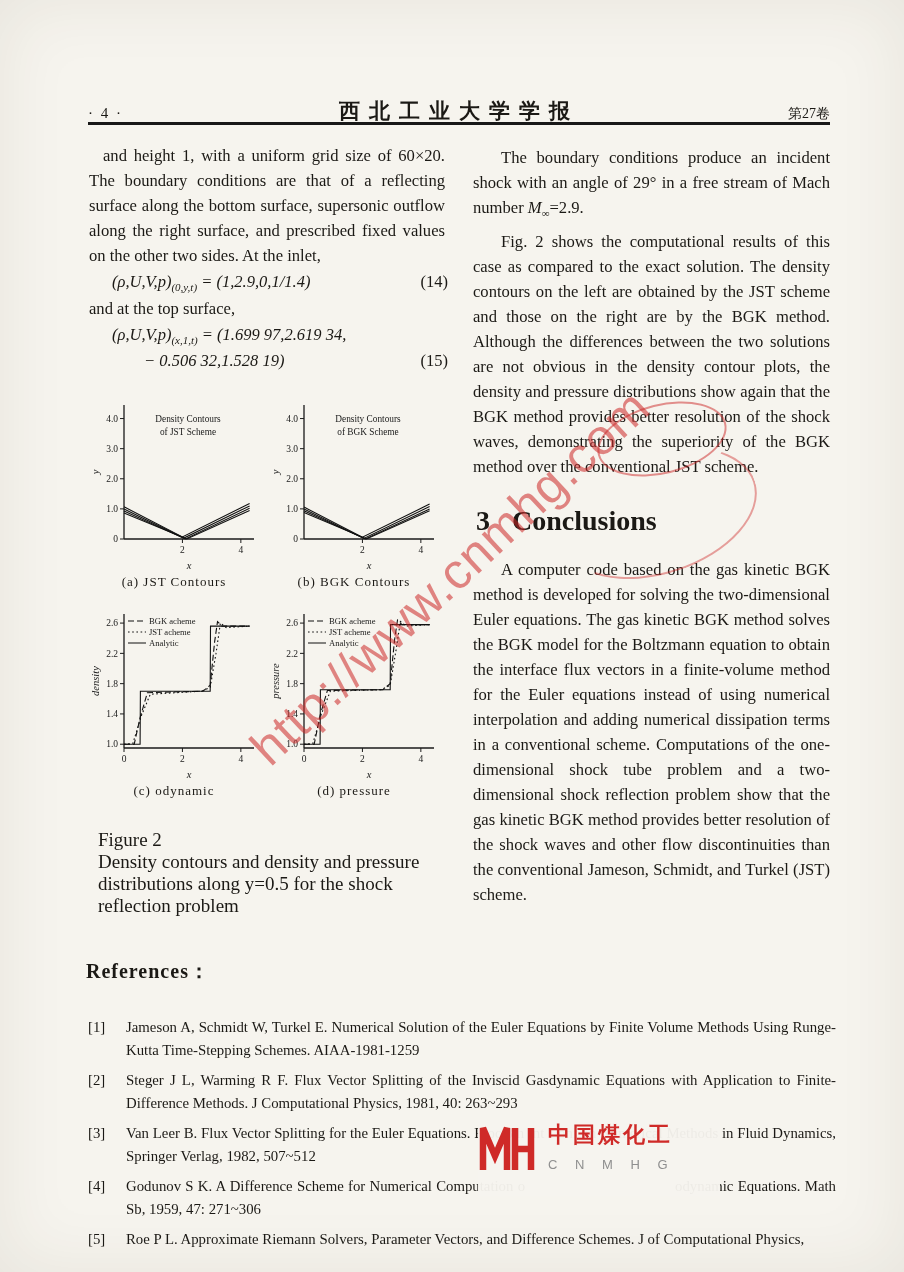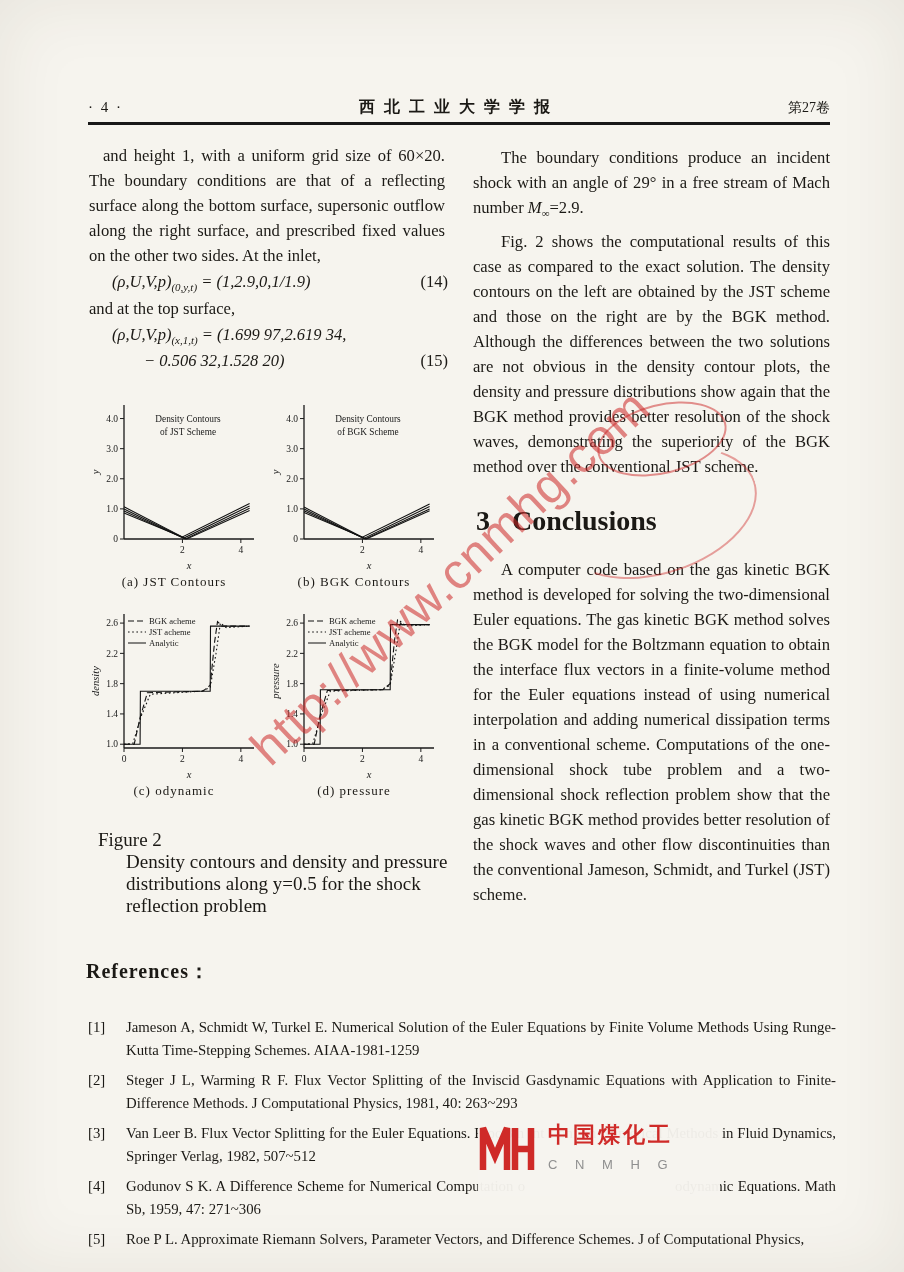--- a/index.html
+++ b/index.html
@@ -2,21 +2,21 @@
 <html><head>
 <meta charset="utf-8">
 <style>
   html,body{margin:0;padding:0;}
   body{width:904px;height:1272px;background:#dcdad5;position:relative;font-family:"Liberation Serif",serif;color:#1b1915;}
   .page{position:absolute;left:0;top:0;width:904px;height:1272px;background:#f6f4ee;overflow:hidden;box-shadow:inset 0 0 70px rgba(60,50,30,0.08);}
 
   
   .header{position:absolute;left:88px;right:74px;top:97px;display:flex;align-items:baseline;font-size:15px;}
   .page-num{width:130px;letter-spacing:2px;}
-  .journal{flex:1;text-align:center;font-weight:bold;font-size:16px;letter-spacing:9px;}
+  .journal{flex:1;text-align:center;font-weight:bold;font-size:21px;letter-spacing:9px;}
   .volume{width:130px;text-align:right;font-size:14px;}
   .rule{position:absolute;left:88px;right:74px;top:122px;height:3px;background:#181818;}
 
   
   .col-left{position:absolute;left:86px;top:140px;width:362px;}
   .col-right{position:absolute;left:470px;top:142px;width:363px;}
   .body-text{margin:3px;font-size:16.6px;line-height:25px;text-align:justify;}
   .ind-sm{text-indent:14px;}
   .ind{text-indent:28px;}
 
@@ -28,21 +28,21 @@
   .eq15-l2{margin-left:58px;}
 
   
   .fig-grid{margin-top:26px;display:grid;grid-template-columns:176px 176px;column-gap:4px;row-gap:16px;justify-content:start;}
   .subplot{display:flex;flex-direction:column;align-items:center;}
   .chart{width:172px;height:174px;}
   .subcap{font-size:13px;margin-top:3px;letter-spacing:1px;}
 
   .fig-caption{margin-top:30px;padding-left:12px;font-size:19px;line-height:22px;display:flex;flex-direction:column;}
   .fig-label{width:72px;flex:none;}
-  .fig-lines div{white-space:nowrap;margin-left:28px;}
+  .fig-lines div{white-space:nowrap;}
 
   
   .section-head{font-size:28px;font-weight:bold;margin:26px 0 20px 6px;}
   .section-head .num{margin-right:22px;}
   .msub{font-size:11px;}
   .mit{font-style:italic;}
 
   
   .refs-head{position:absolute;left:86px;top:958px;font-size:20px;font-weight:bold;letter-spacing:1px;}
   .refs{position:absolute;left:86px;top:1016px;width:750px;font-size:14.8px;line-height:22.5px;}
@@ -70,31 +70,31 @@
     <span class="page-num">· 4 ·</span>
     <span class="journal">西北工业大学学报</span>
     <span class="volume">第27卷</span>
   </div>
   <div class="rule"></div>
 
   <div class="col-left">
     <p class="body-text ind-sm">and height 1, with a uniform grid size of 60×20. The boundary conditions are that of a reflecting surface along the bottom surface, supersonic outflow along the right surface, and prescribed fixed values on the other two sides. At the inlet,</p>
 
     <div class="equation">
-      <span class="eq-body"><span>(ρ,U,V,p)</span><sub>(0,y,t)</sub><span> = (1,2.9,0,1/1.9)</span></span>
+      <span class="eq-body"><span>(ρ,U,V,p)</span><sub>(0,y,t)</sub><span> = (1,2.9,0,1/1.4)</span></span>
       <span class="eq-num">(14)</span>
     </div>
 
     <p class="body-text">and at the top surface,</p>
 
     <div class="equation">
       <span class="eq-body"><span>(ρ,U,V,p)</span><sub>(x,1,t)</sub><span> = (1.699 97,2.619 34,</span></span>
     </div>
     <div class="equation">
-      <span class="eq-body eq15-l2">− 0.506 32,1.528 20)</span>
+      <span class="eq-body eq15-l2">− 0.506 32,1.528 19)</span>
       <span class="eq-num">(15)</span>
     </div>
 
     <div class="fig-grid">
       <div class="subplot">
         <div class="chart"><svg width="172" height="174">
               <line x1="36" y1="8" x2="36" y2="142" stroke="#1a1a1a" stroke-width="1.3"></line>
               <line x1="36" y1="142" x2="166" y2="142" stroke="#1a1a1a" stroke-width="1.3"></line>
               <line x1="32" y1="142" x2="36" y2="142" stroke="#1a1a1a" stroke-width="1"></line>
               <text x="30" y="145.2" font-size="9.5" fill="#1a1a1a" font-family="&quot;Liberation Serif&quot;,serif" text-anchor="end">0</text>

